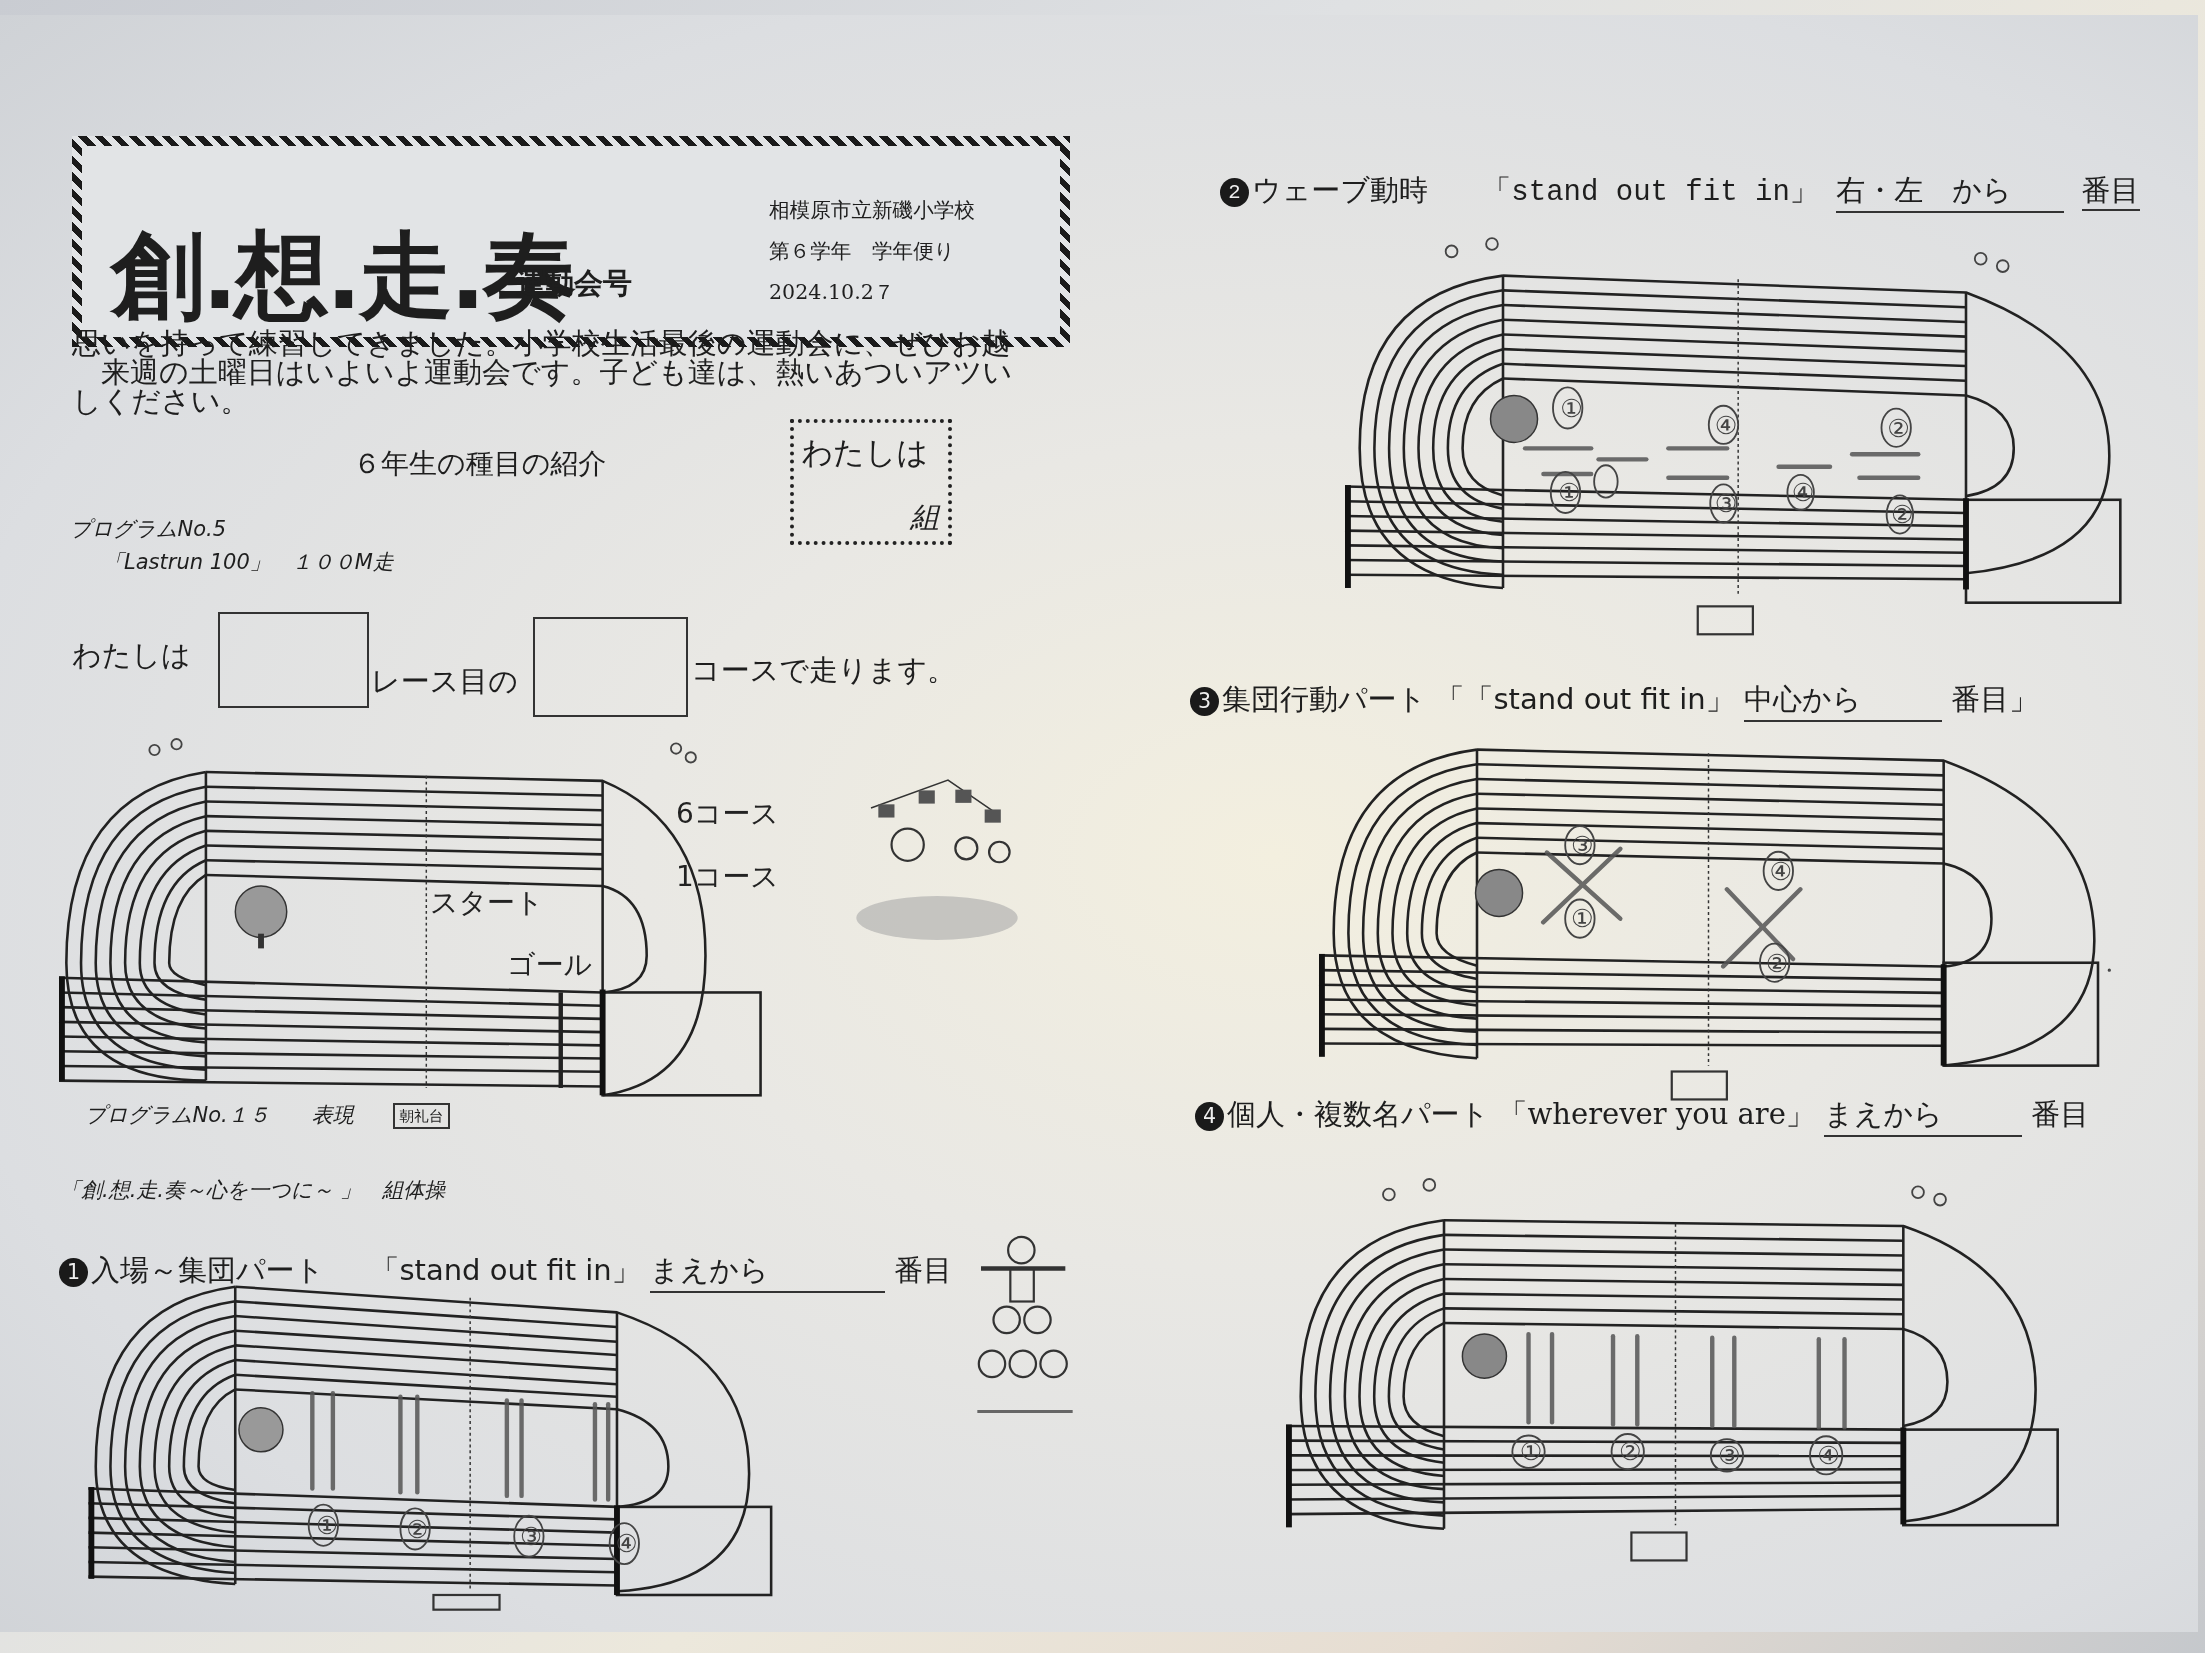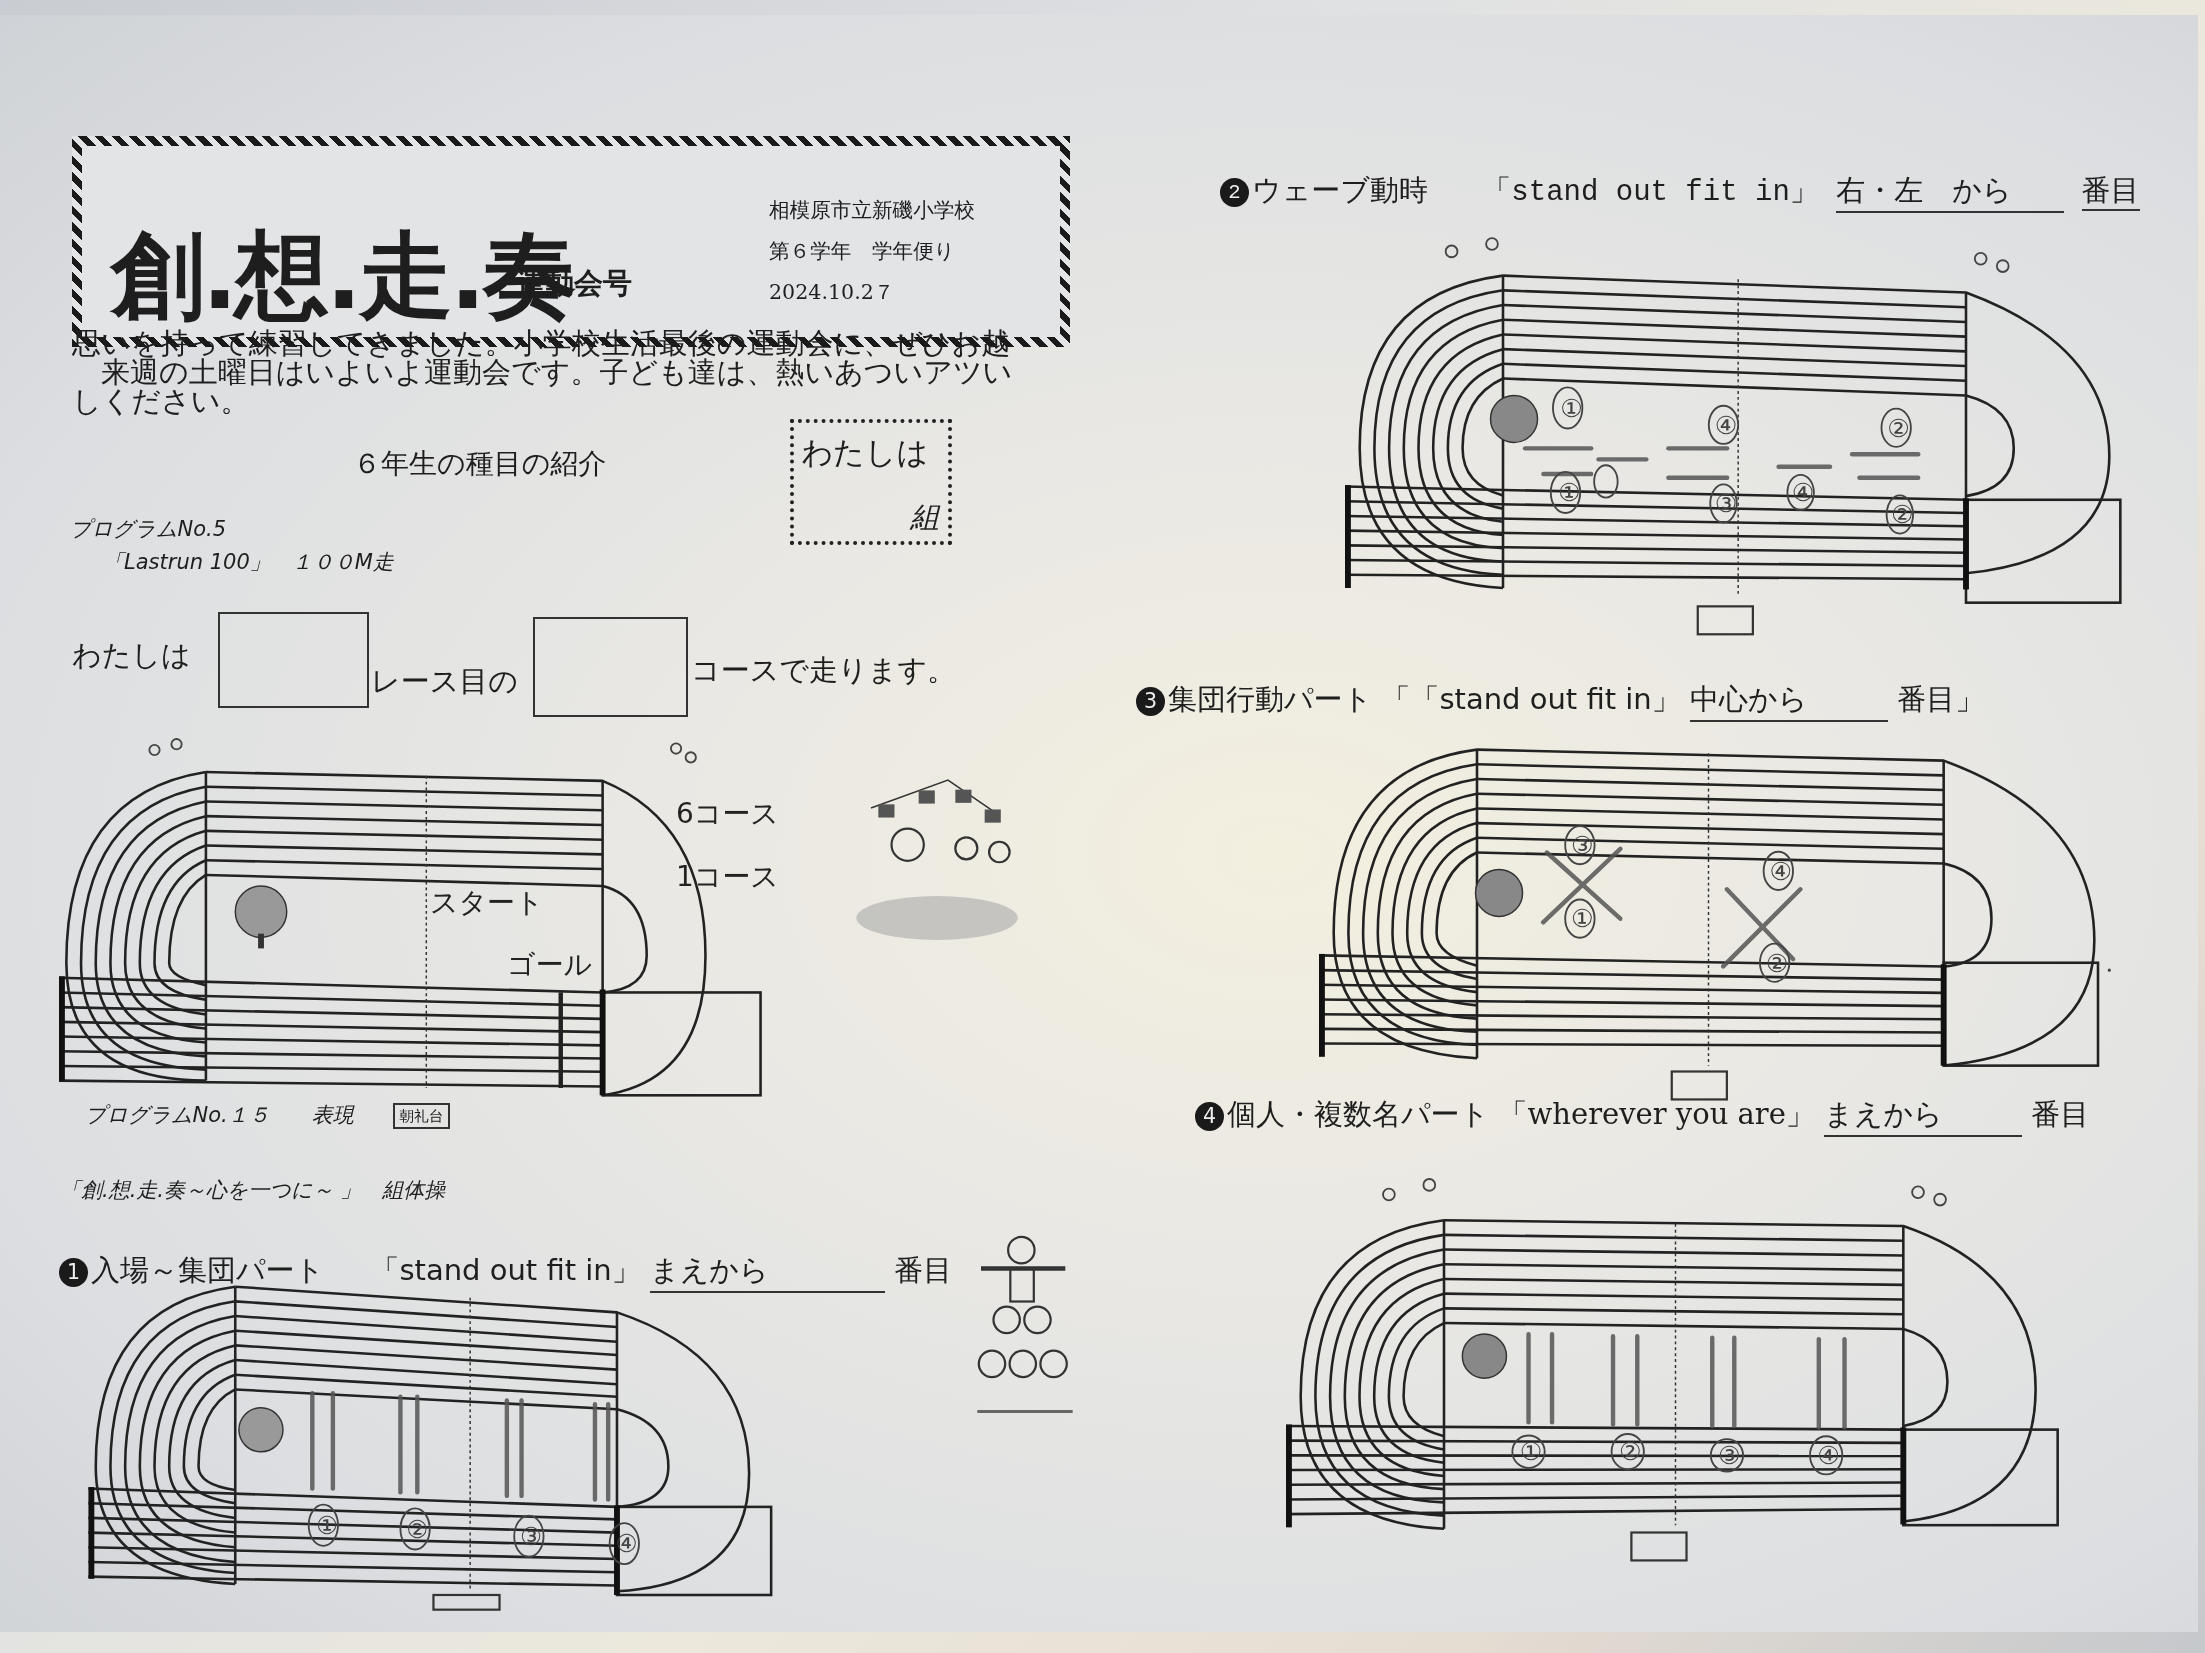--- a/index.html
+++ b/index.html
@@ -299,21 +299,21 @@
     <ellipse class="pen-circle" cx="620" cy="350" rx="18" ry="24"></ellipse>
       <text class="hand-num" x="608" y="362">④</text>
   </g>
   <circle class="pen-circle" cx="145" cy="22" r="8"></circle>
     <circle class="pen-circle" cx="200" cy="12" r="8"></circle>
   <circle class="pen-circle" cx="865" cy="32" r="8"></circle>
     <circle class="pen-circle" cx="895" cy="42" r="8"></circle>
   <rect x="480" y="505" width="75" height="38" fill="none" stroke="#333" stroke-width="3"></rect>
 </svg>
 
-<div class="abs label" style="left:1136px; top:680px;">
+<div class="abs label" style="left:1190px; top:680px;">
   <span class="circle-num">3</span><span>集団行動パート</span>
   <span>「「stand out fit in」</span>
   <span class="underline" style="display:inline-block; width:198px;"><span>中心から</span></span>
   <span>番目」</span>
 </div>
 
 <svg style="left:1319px; top:742px;" width="779" height="368" viewBox="0 0 1060 500">
   <g class="track-line">
     <path d="M215,10 L850,25 Q1055,100 1055,270 Q1055,420 850,440"></path>
     <path d="M215,10 Q20,35 20,260 Q20,420 215,430"></path>

